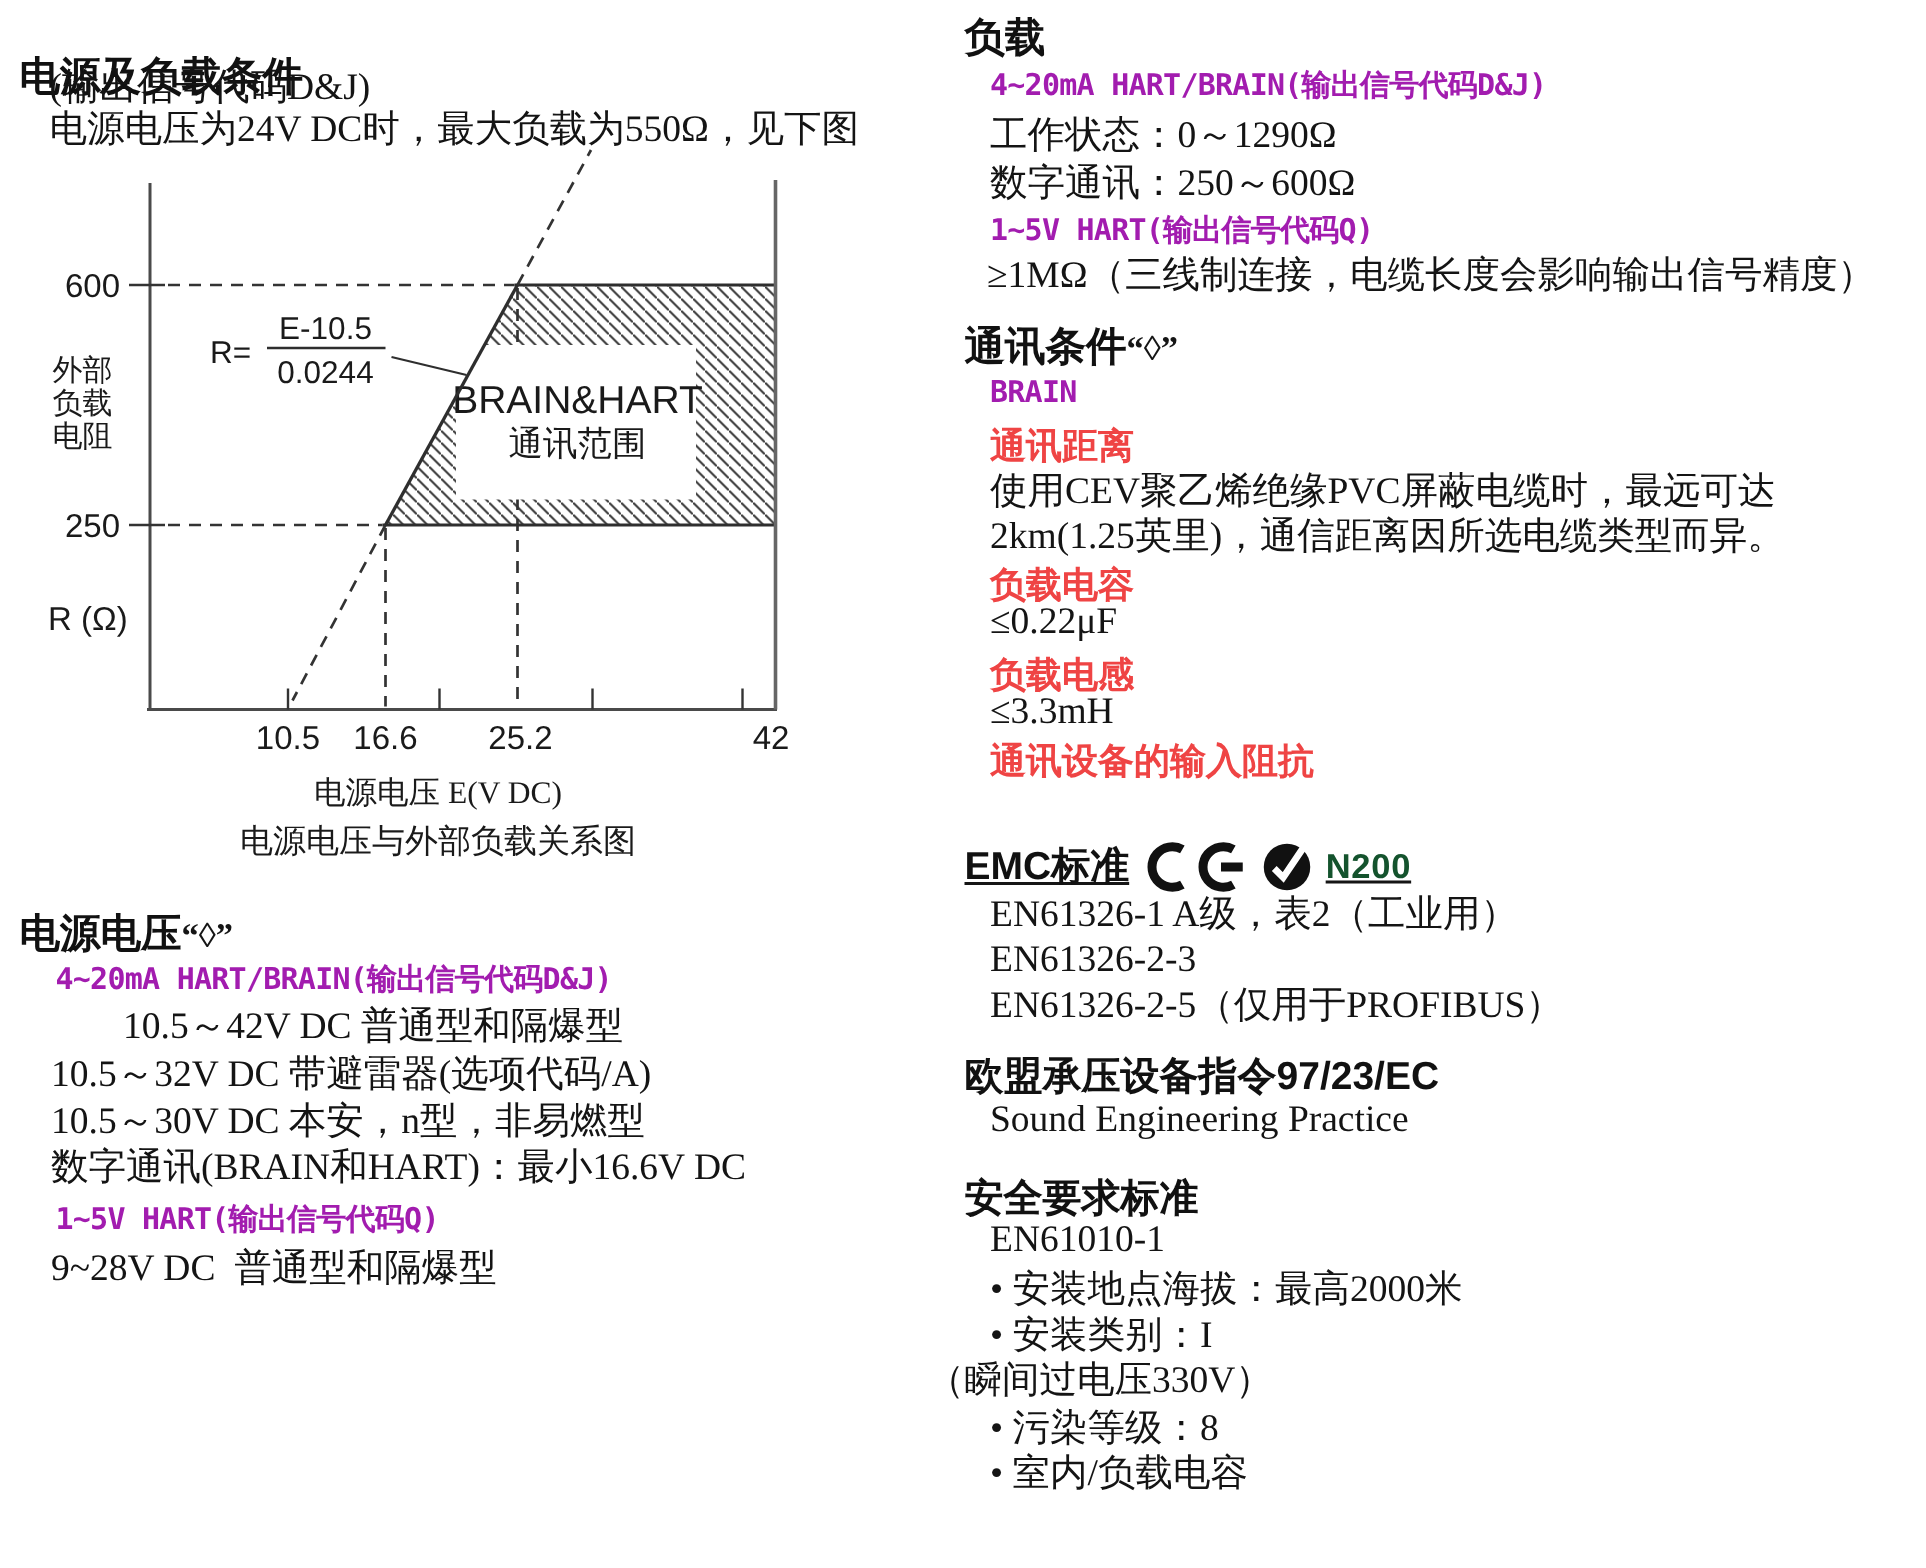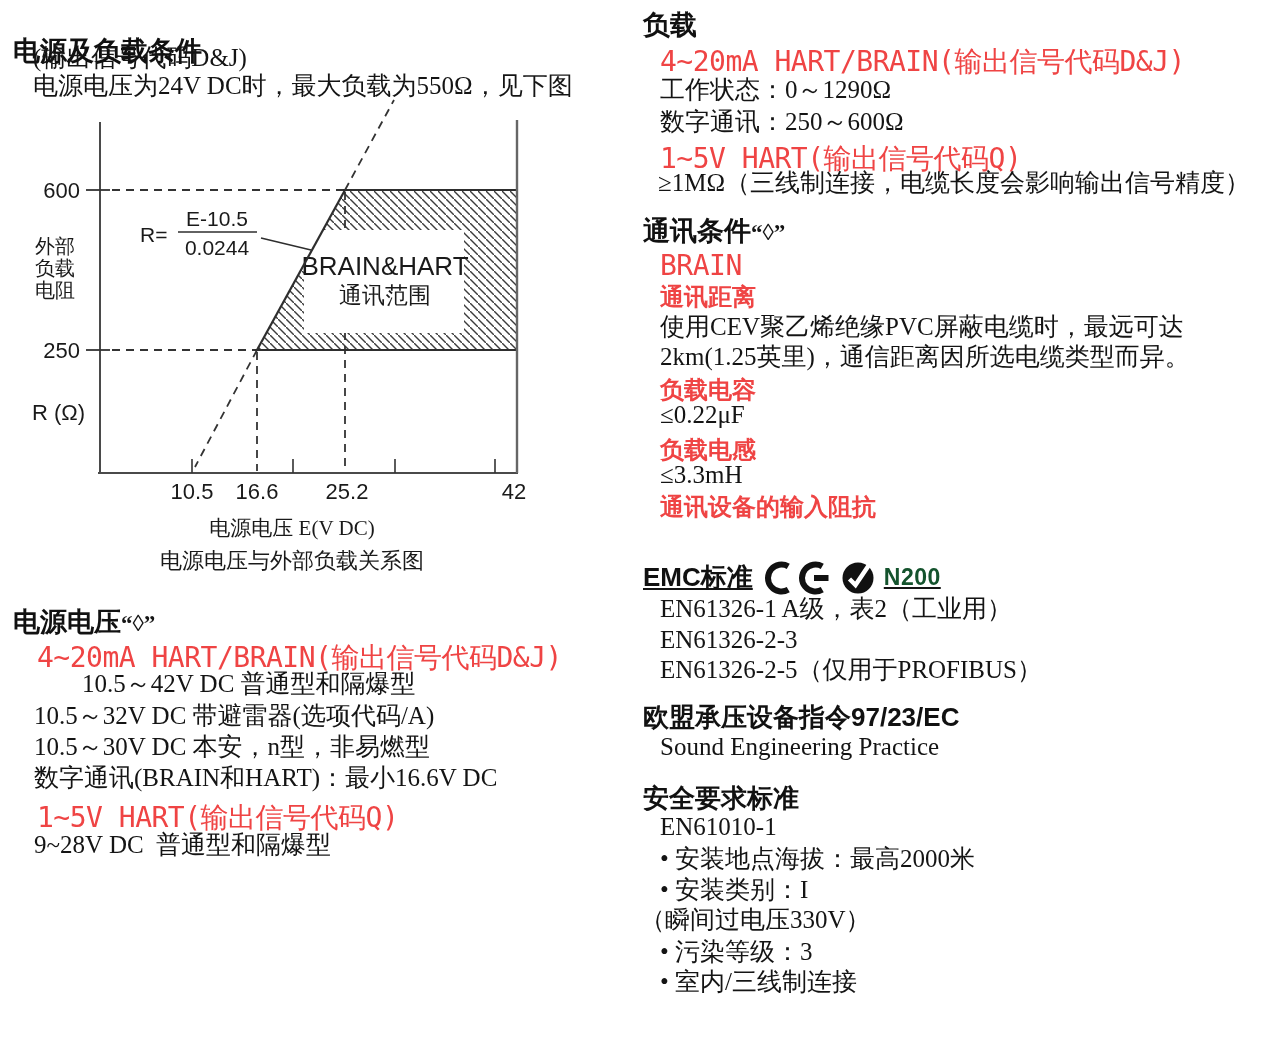--- a/index.html
+++ b/index.html
@@ -3,21 +3,21 @@
 <meta charset="utf-8">
 <style>
   html,body{margin:0;padding:0;background:#fff;}
   #page{position:relative;width:1284px;height:1045px;background:#fff;color:#151515;
         font-family:"Liberation Serif",serif;overflow:hidden;}
   .abs{position:absolute;white-space:nowrap;}
   .h1{font-family:"Liberation Sans",sans-serif;font-weight:700;font-size:27px;color:#111;}
   .h2{font-family:"Liberation Sans",sans-serif;font-weight:700;font-size:24px;color:#ef4444;}
   .mark{font-family:"Liberation Serif",serif;font-weight:700;font-size:23px;}
   .body{font-size:25px;color:#141414;}
-  .mono{font-family:"DejaVu Sans Mono",monospace;font-weight:400;font-size:28px;color:#ef4444;letter-spacing:-0.5px;}
+  .mono{font-family:"DejaVu Sans Mono",monospace;font-weight:700;font-size:20px;color:#a21caf;letter-spacing:-0.5px;}
   .emcrow{display:flex;align-items:center;gap:9px;}
   .n200{font-family:"Liberation Sans",sans-serif;font-weight:700;font-size:23px;letter-spacing:0.5px;color:#14532d;}
   svg text{fill:#1a1a1a;}
   .snum{font-family:"Liberation Sans",sans-serif;font-size:22px;}
   .ssans{font-family:"Liberation Sans",sans-serif;}
   .sserif{font-family:"Liberation Serif",serif;}
 </style>
 </head>
 <body>
 
@@ -134,17 +134,17 @@
   <div class="abs body" style="left:660px;top:626px;">EN61326-2-3</div>
   <div class="abs body" style="left:660px;top:653px;">EN61326-2-5（仅用于PROFIBUS）</div>
 
   <div class="abs h1" style="left:643px;top:700px;font-size:26px;">欧盟承压设备指令97/23/EC</div>
   <div class="abs body" style="left:660px;top:733px;">Sound Engineering Practice</div>
 
   <div class="abs h1" style="left:643px;top:781px;font-size:26px;">安全要求标准</div>
   <div class="abs body" style="left:660px;top:813px;">EN61010-1</div>
   <div class="abs body" style="left:660px;top:842px;">• 安装地点海拔：最高2000米</div>
   <div class="abs body" style="left:660px;top:873px;">• 安装类别：I</div>
-  <div class="abs body" style="left:640px;top:903px;">（瞬间过电压330V）</div>
-  <div class="abs body" style="left:660px;top:935px;">• 污染等级：3</div>
-  <div class="abs body" style="left:660px;top:965px;">• 室内/三线制连接</div>
+  <div class="abs body" style="left:618px;top:903px;">（瞬间过电压330V）</div>
+  <div class="abs body" style="left:660px;top:935px;">• 污染等级：8</div>
+  <div class="abs body" style="left:660px;top:965px;">• 室内/负载电容</div>
 
 </div>
 
 </body></html>

